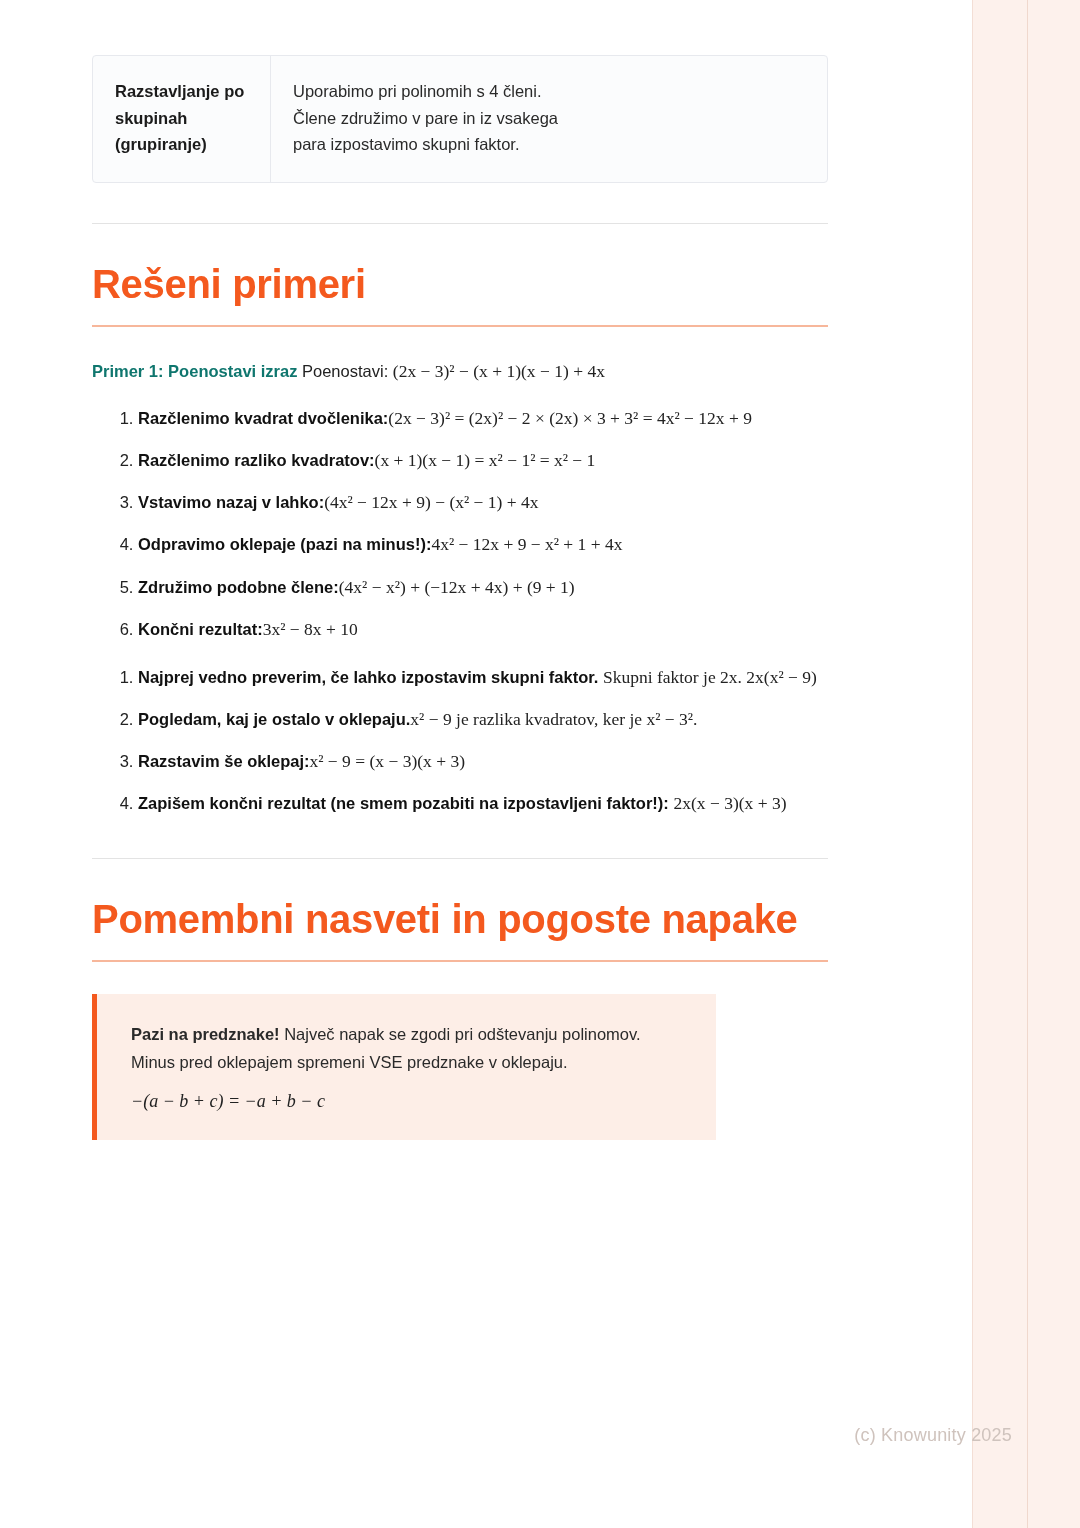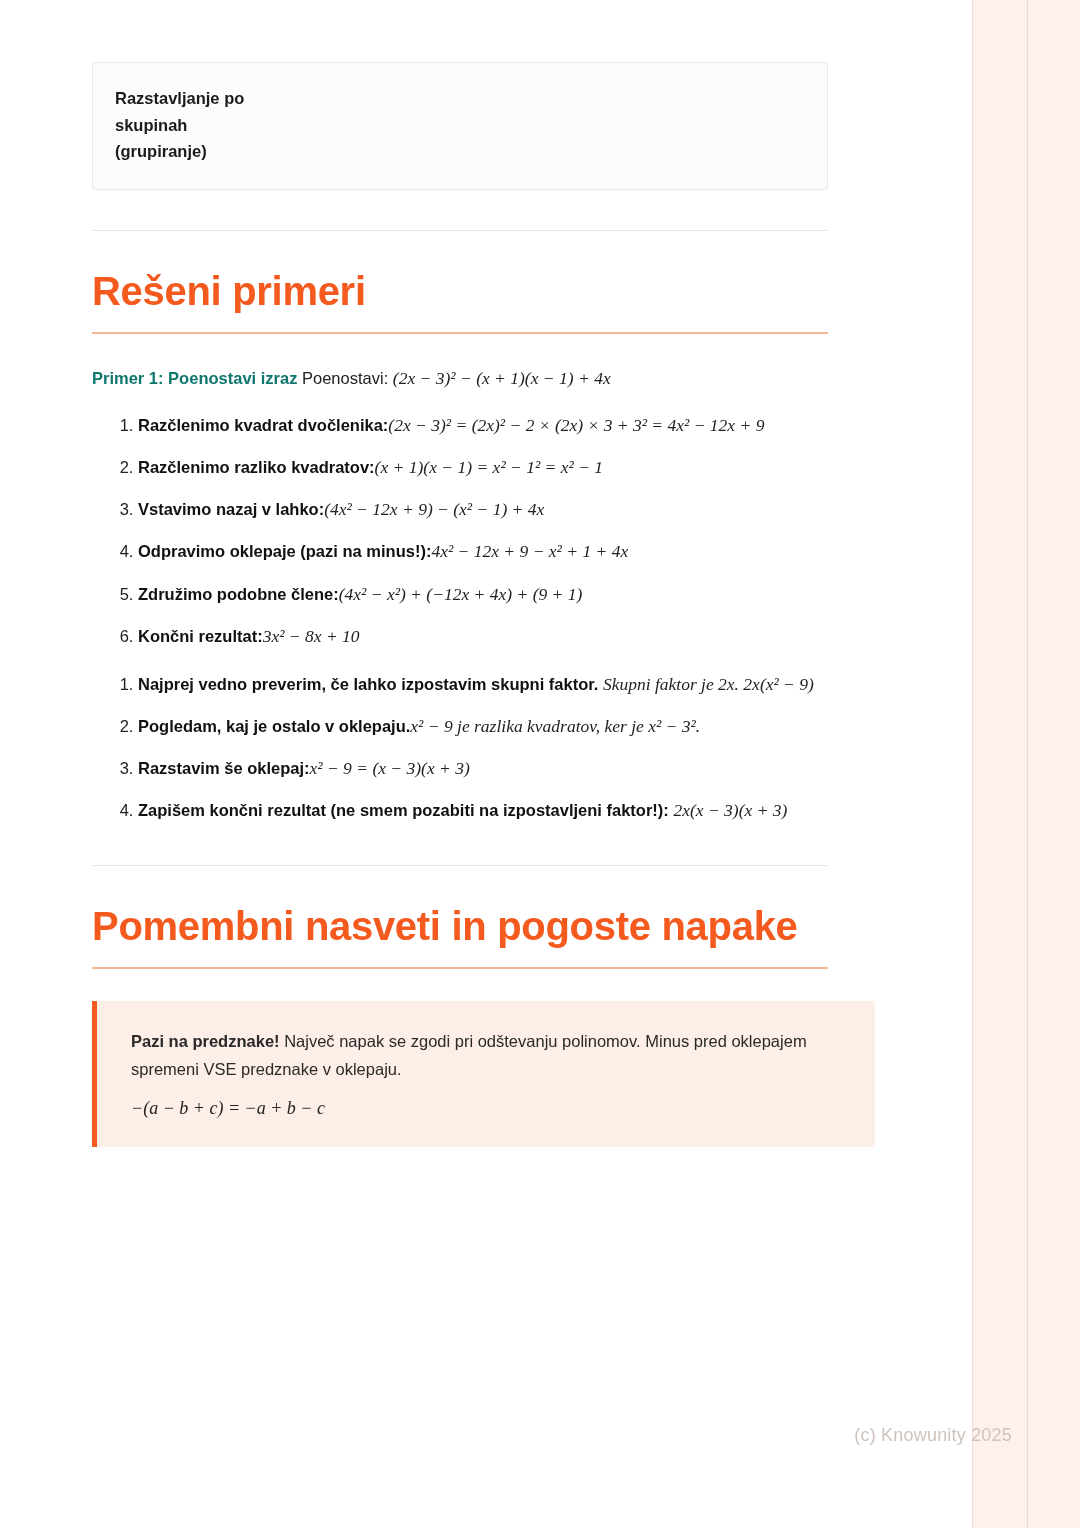--- a/index.html
+++ b/index.html
@@ -32,21 +32,21 @@
     top: 0;
     right: 52px;
     width: 1px;
     height: 100%;
     background: #f0d8cd;
   }
 
   .content {
     position: absolute;
     left: 92px;
-    top: 16px;
+    top: 9px;
     width: 736px;
   }
 
   
   .def-table {
     margin-top: 46px;
     width: 736px;
     border: 1px solid #e7e9ee;
     border-radius: 4px;
     display: flex;
@@ -92,40 +92,39 @@
 
   
   .ex-title {
     margin-top: 30px;
     font-size: 16.5px;
     line-height: 1.6;
   }
   .ex-title b { color: #0f766e; }
   .math {
     font-family: "Liberation Serif", serif;
-    font-style: italic;
     font-size: 17.5px;
   }
 
   ol.steps {
     margin: 18px 0 0 0;
     padding-left: 46px;
   }
   ol.steps li {
     font-size: 16.5px;
     line-height: 1.72;
     margin-bottom: 12px;
     color: #222;
   }
   ol.steps li b { color: #111; }
 
   
   .callout {
     margin-top: 32px;
-    width: 783px;
+    width: 624px;
     background: #fdeee7;
     border-left: 5px solid #f4591e;
     padding: 26px 30px 28px 34px;
   }
   .callout p {
     margin: 0;
     font-size: 16.5px;
     line-height: 1.72;
     color: #2a2a2a;
   }
@@ -159,20 +158,21 @@
 <body>
 
 <div class="page-edge">
   <div class="page-edge-inner"></div>
 </div>
 
 <div class="content">
 
   <div class="def-table">
     <div class="def-cell c1">Razstavljanje po skupinah (grupiranje)</div>
+    <div class="def-cell c2">Uporabimo pri polinomih s 4 členi. Člene združimo v pare in iz vsakega para izpostavimo skupni faktor.</div>
   </div>
 
   <hr class="sep">
 
   <h2 class="section">Rešeni primeri</h2>
   <div class="head-rule"></div>
 
   <p class="ex-title">
     <b>Primer 1: Poenostavi izraz</b>
     <span>Poenostavi:</span>

